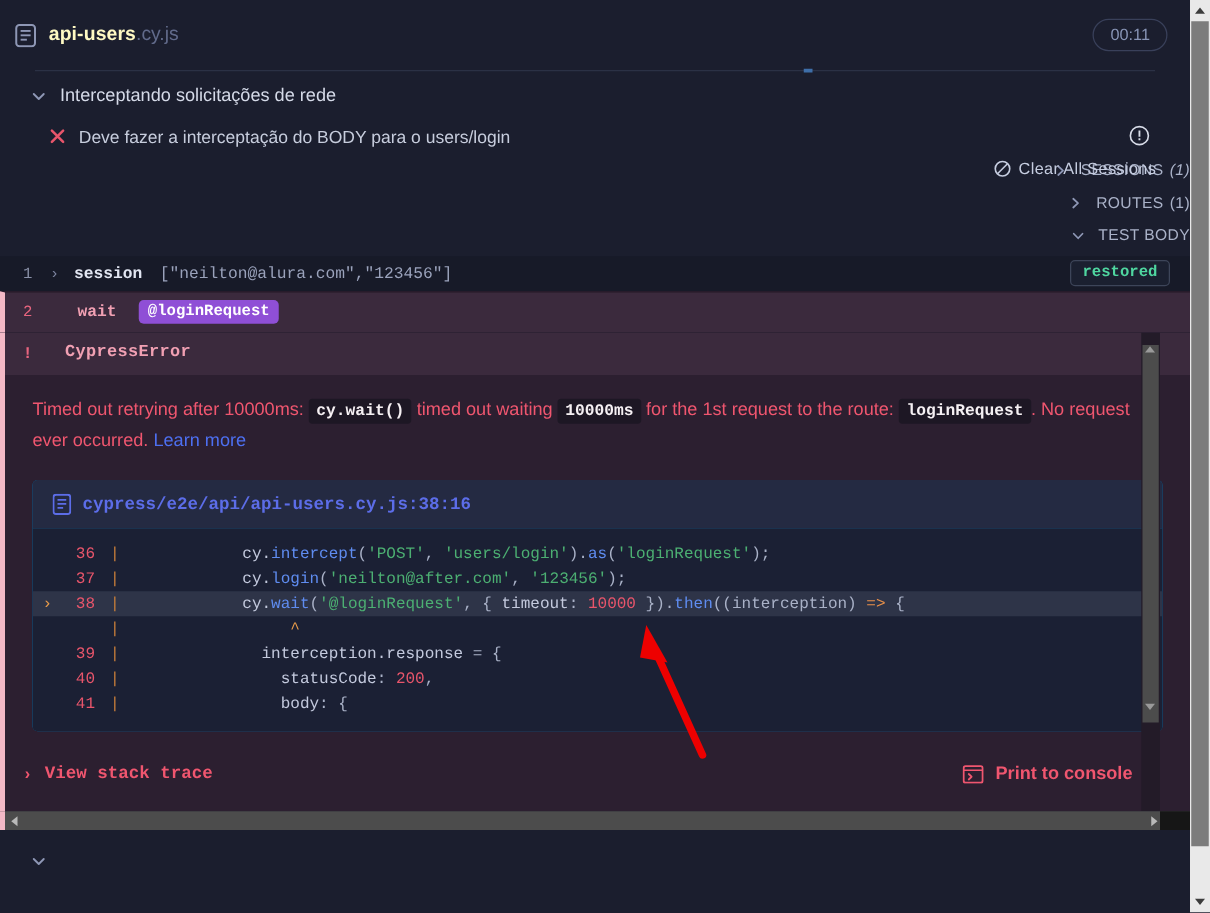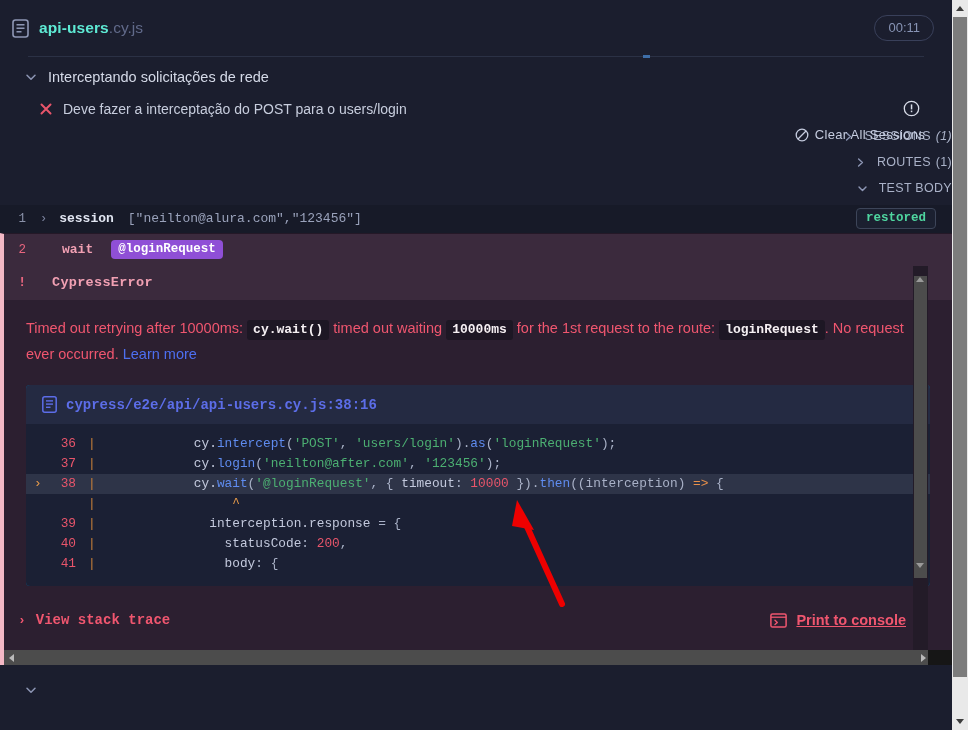--- a/index.html
+++ b/index.html
@@ -30,21 +30,21 @@
     position: relative;
   }
   .file-icon {
     width: 17px; height: 19px;
     margin-right: 10px;
     flex: 0 0 auto;
     display: block;
   }
   .spec-title {
     font-size: 15.5px;
-    color: #5eead4;
+    color: #fef9c3;
     font-weight: 700;
     letter-spacing: .1px;
   }
   .spec-ext {
     font-size: 15.5px;
     color: #616a8a;
     font-weight: 400;
   }
   .timer {
     margin-left: auto;
@@ -264,21 +264,20 @@
   }
   .stack-trace .tri { margin-right: 10px; font-size: 13px; }
   .print-console {
     margin-left: auto;
     display: flex;
     align-items: flex-end;
     font-size: 14.5px;
     color: #f0566f;
     font-weight: 700;
     margin-right: 24px;
-    text-decoration: underline;
   }
   .print-icon { width: 17px; height: 15px; margin-right: 9px; }
 
   
   .err-vscroll {
     position: absolute;
     top: 0; right: 24px;
     width: 15px; height: 100%;
     background: #231b28;
   }
@@ -356,21 +355,21 @@
     <svg class="chev" viewBox="0 0 14 14">
       <path d="M3 5.2 L7 9.2 L11 5.2" fill="none" stroke="#8e97b5" stroke-width="1.5" stroke-linecap="round" stroke-linejoin="round"></path>
     </svg>
     <span>Interceptando solicitações de rede</span>
   </div>
 
   <div class="test-row">
     <svg class="x-icon" viewBox="0 0 12 12">
       <path d="M1.5 1.5 L10.5 10.5 M10.5 1.5 L1.5 10.5" stroke="#e8556b" stroke-width="2" stroke-linecap="round"></path>
     </svg>
-    <span>Deve fazer a interceptação do POST para o users/login</span>
+    <span>Deve fazer a interceptação do BODY para o users/login</span>
     <svg class="info-icon" viewBox="0 0 17 17">
       <circle cx="8.5" cy="8.5" r="7.2" fill="none" stroke="#d8dce8" stroke-width="1.3"></circle>
       <rect x="7.8" y="4.4" width="1.5" height="5" fill="#d8dce8"></rect>
       <rect x="7.8" y="10.6" width="1.5" height="1.6" fill="#d8dce8"></rect>
     </svg>
   </div>
 
   <div class="sub-row">
     <svg class="chev" viewBox="0 0 11 11">
       <path d="M3.6 2 L7.4 5.5 L3.6 9" fill="none" stroke="#8e97b5" stroke-width="1.4" stroke-linecap="round" stroke-linejoin="round"></path>

